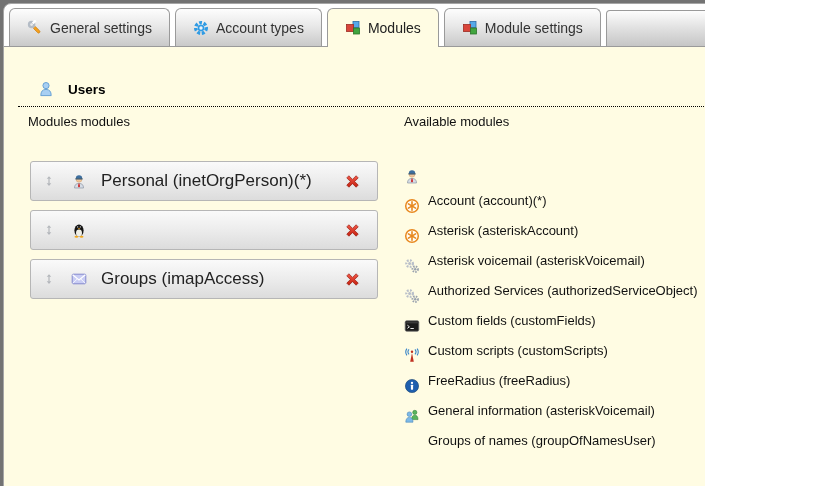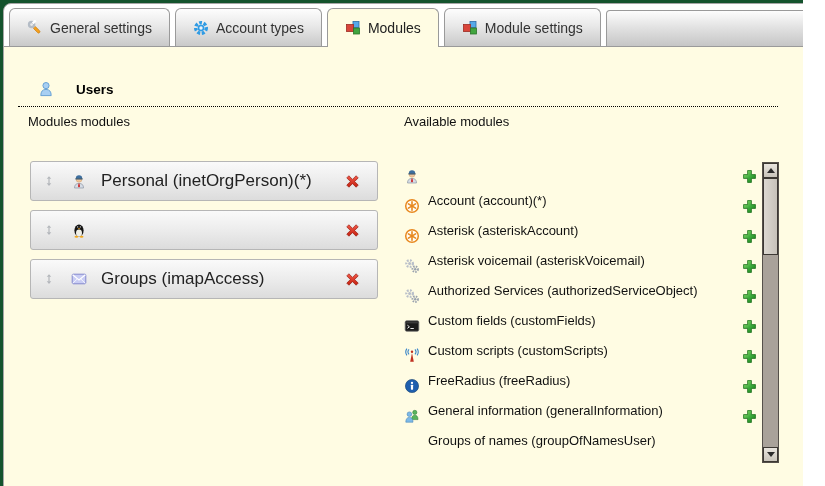--- a/index.html
+++ b/index.html
@@ -1,36 +1,36 @@
 <!DOCTYPE html>
 <html style="--content_bg: #FFFCE3; --tab_border: #9A9A9A; --delete_red: #C41F0E; --add_green: #2E9E2E; --user_icon_blue: #A8CFF2;"><head>
 <meta charset="utf-8">
 <style>
   html,body{margin:0;padding:0;}
-  .page{position:relative;width:803px;height:486px;background:#14532d;overflow:hidden;
+  .page{position:relative;width:705px;height:486px;background:#737373;overflow:hidden;
         font-family:"Liberation Sans", sans-serif;color:#1a1a1a;}
   .panel{position:absolute;left:3px;top:3px;width:815px;height:492px;box-sizing:border-box;
          background:#ffffff;border:1px solid #a6a6a6;border-radius:8px 8px 0 0;}
   
   .tabbar{display:flex;align-items:flex-end;padding:4px 5px 0 5px;border-bottom:1px solid #9a9a9a;}
   .tab{display:flex;align-items:center;gap:7px;height:38px;box-sizing:border-box;
        padding:0 17px;margin-right:5px;cursor:pointer;white-space:nowrap;
        border:1px solid #9a9a9a;border-bottom:none;border-radius:6px 6px 0 0;
        background:linear-gradient(180deg,#fdfdfd 0%,#e9e9e9 45%,#c9c9c9 100%);
        font-size:14px;color:#333;}
   .tab.active{height:39px;margin-bottom:-1px;background:var(--content_bg,#fffce3);
        color:#222;position:relative;z-index:2;align-items:center;}
   .tab-filler{flex:1;height:36px;box-sizing:border-box;margin-top:2px;align-self:flex-start;
        border:1px solid #9a9a9a;border-bottom:none;border-radius:4px 8px 0 0;
        background:linear-gradient(180deg,#fdfdfd 0%,#e3e3e3 45%,#c6c6c6 100%);}
   .icon16{width:16px;height:16px;display:inline-block;flex:0 0 16px;}
   .icon16 svg{width:16px;height:16px;display:block;}
   
   .content{position:absolute;left:0;top:43px;right:0;bottom:0;background:var(--content_bg,#fffce3);}
-  .legend{position:absolute;left:14px;top:34px;width:760px;display:flex;align-items:center;gap:22px;
+  .legend{position:absolute;left:14px;top:34px;width:760px;display:flex;align-items:center;gap:14px;
           padding-bottom:9px;border-bottom:1px dotted #000;}
   .legend .icon16{margin-left:20px;}
   .legend-title{font-weight:bold;font-size:13.5px;color:#000;}
   .col-label{position:absolute;top:67px;font-size:13px;color:#111;}
   .col-label.left{left:24px;}
   .col-label.right{left:400px;}
   
   .selected-list{position:absolute;left:26px;top:114px;width:348px;display:flex;
                  flex-direction:column;gap:9px;}
   .sel-row{height:40px;box-sizing:border-box;border:1px solid #b6b6b6;border-radius:3px;
@@ -397,21 +397,21 @@
             </button>
   </div>
           <div class="av-row">
     <span class="icon16 micon">
               <svg viewBox="0 0 16 16">
                 <circle cx="8" cy="8" r="6.6" fill="#1f5fae" stroke="#14406f" stroke-width="0.6"></circle>
                 <circle cx="8" cy="4.9" r="1.15" fill="#fff"></circle>
                 <rect x="6.9" y="6.7" width="2.2" height="5" rx="0.6" fill="#fff"></rect>
               </svg>
             </span>
-    <span class="av-label">General information (generalInformation)</span>
+    <span class="av-label">General information (asteriskVoicemail)</span>
     <button class="add-btn">
               <svg viewBox="0 0 16 16">
                 <defs>
                   <linearGradient id="ga" x1="0" y1="0" x2="1" y2="1">
                     <stop offset="0" stop-color="#9fe07a"></stop>
                     <stop offset="0.5" stop-color="#3fae3f"></stop>
                     <stop offset="1" stop-color="#187a18"></stop>
                   </linearGradient>
                 </defs>
                 <path d="M6.2 2.4 h3.6 v3.8 h3.8 v3.6 h-3.8 v3.8 h-3.6 v-3.8 h-3.8 v-3.6 h3.8 Z" fill="url(#ga)" stroke="#1a6e1a" stroke-width="0.7"></path>

